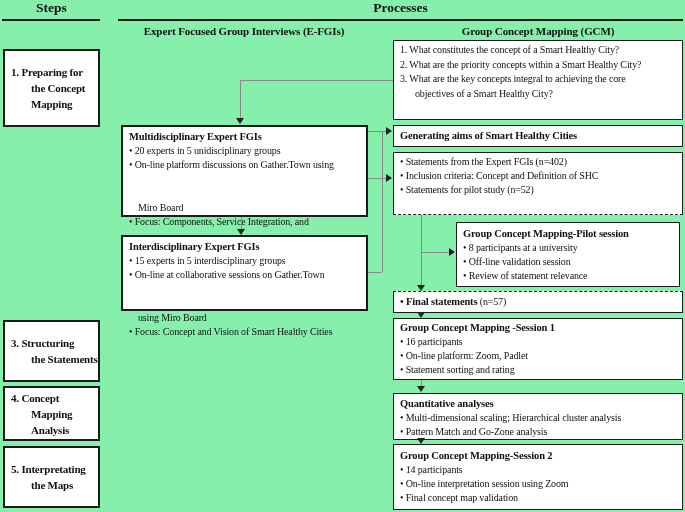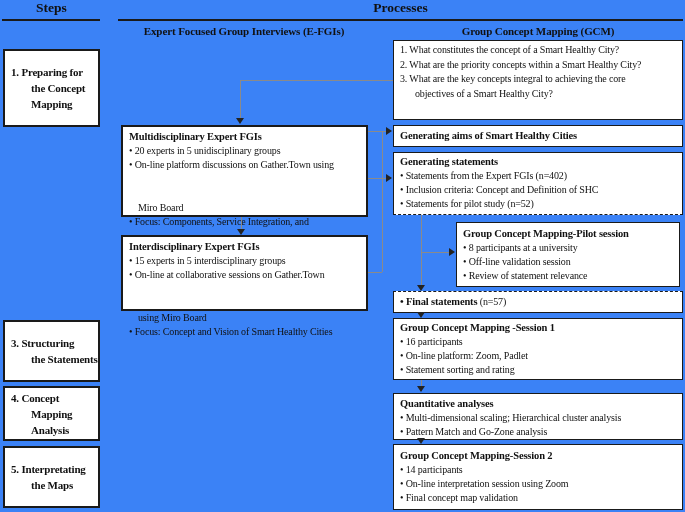--- a/index.html
+++ b/index.html
@@ -1,17 +1,17 @@
 <!DOCTYPE html>
 <html><head>
 <meta charset="utf-8">
 <style>
   html,body{margin:0;padding:0;background:#fff;}
   #canvas{
-    position:relative;width:685px;height:512px;background:#3b82f6;
+    position:relative;width:685px;height:512px;background:#86efac;
     font-family:"Liberation Serif","DejaVu Serif",serif;color:#111;
     overflow:hidden;
   }
   
   .hdr{position:absolute;font-weight:bold;font-size:13.5px;text-align:center;}
   #steps-hdr{left:0;top:3;width:103px;}
   #proc-hdr{left:118px;top:3;width:565px;}
   .hrule{position:absolute;height:2px;background:#1a1a1a;}
   #steps-rule{left:2px;top:19px;width:98px;}
   #proc-rule{left:118px;top:19px;width:565px;}
@@ -121,21 +121,20 @@
   <div class="box gbox" id="focal">
     <div class="ln">1.  What constitutes the concept of a Smart Healthy City?</div>
     <div class="ln">2.  What are the priority concepts within a Smart Healthy City?</div>
     <div class="ln">3.  What are the key concepts integral to achieving the core</div>
     <div class="ln cont2">objectives of a Smart Healthy City?</div>
   </div>
   <div class="box gbox" id="aims">
     <div class="title">Generating aims of Smart Healthy Cities</div>
   </div>
   <div class="box gbox" id="stmts">
-    <div class="title">Generating statements</div>
     <div class="ln">• Statements from the Expert FGIs (n=402)</div>
     <div class="ln">• Inclusion criteria: Concept and Definition of SHC</div>
     <div class="ln">• Statements for pilot study (n=52)</div>
   </div>
   <div class="box gbox" id="pilot">
     <div class="title">Group Concept Mapping-Pilot session</div>
     <div class="ln">• 8 participants at a university</div>
     <div class="ln">• Off-line validation session</div>
     <div class="ln">• Review of statement relevance</div>
   </div>

